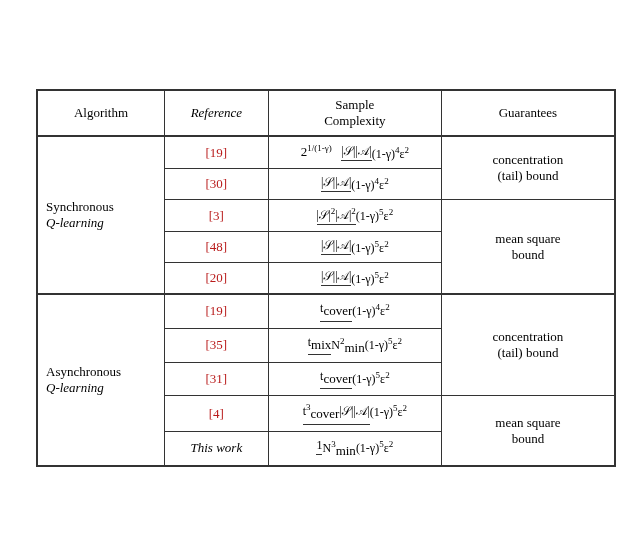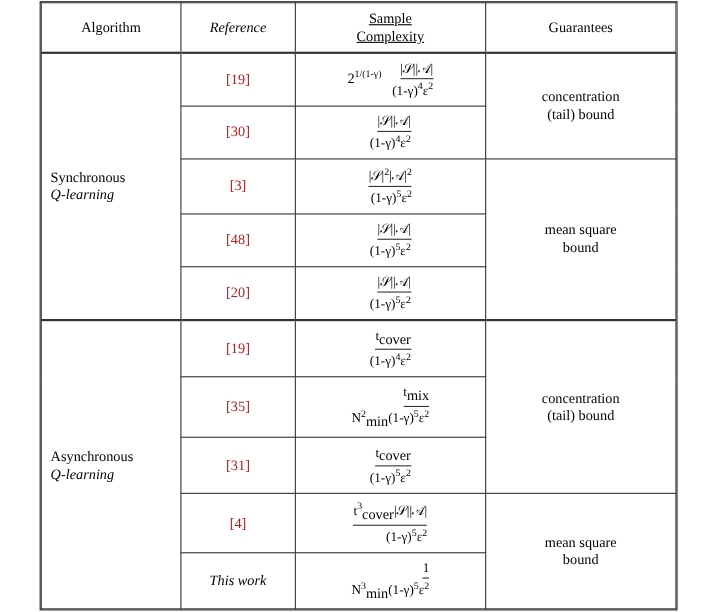--- a/index.html
+++ b/index.html
@@ -27,34 +27,34 @@
       padding: 6px 8px;
       text-align: center;
       vertical-align: middle;
     }
     th {
       font-weight: normal;
       background: #fff;
     }
     .col-algorithm { width: 22%; }
     .col-reference { width: 18%; font-style: italic; }
-    .col-complexity { width: 30%; text-decoration: underline; }
+    .col-complexity { width: 30%; }
     .col-guarantees { width: 30%; }
 
     .algorithm-cell {
       text-align: left;
       vertical-align: middle;
     }
     .italic { font-style: italic; }
     .blue-ref { color: #b91c1c; }
 
     .fraction {
       display: inline-flex;
-      flex-direction: column;
-      align-items: flex-end;
+      flex-direction: row;
+      align-items: flex-start;
       vertical-align: middle;
       font-size: 12px;
     }
     .fraction .num {
       border-bottom: 1px solid #333;
       padding-bottom: 1px;
       text-align: center;
     }
     .fraction .den {
       padding-top: 1px;

